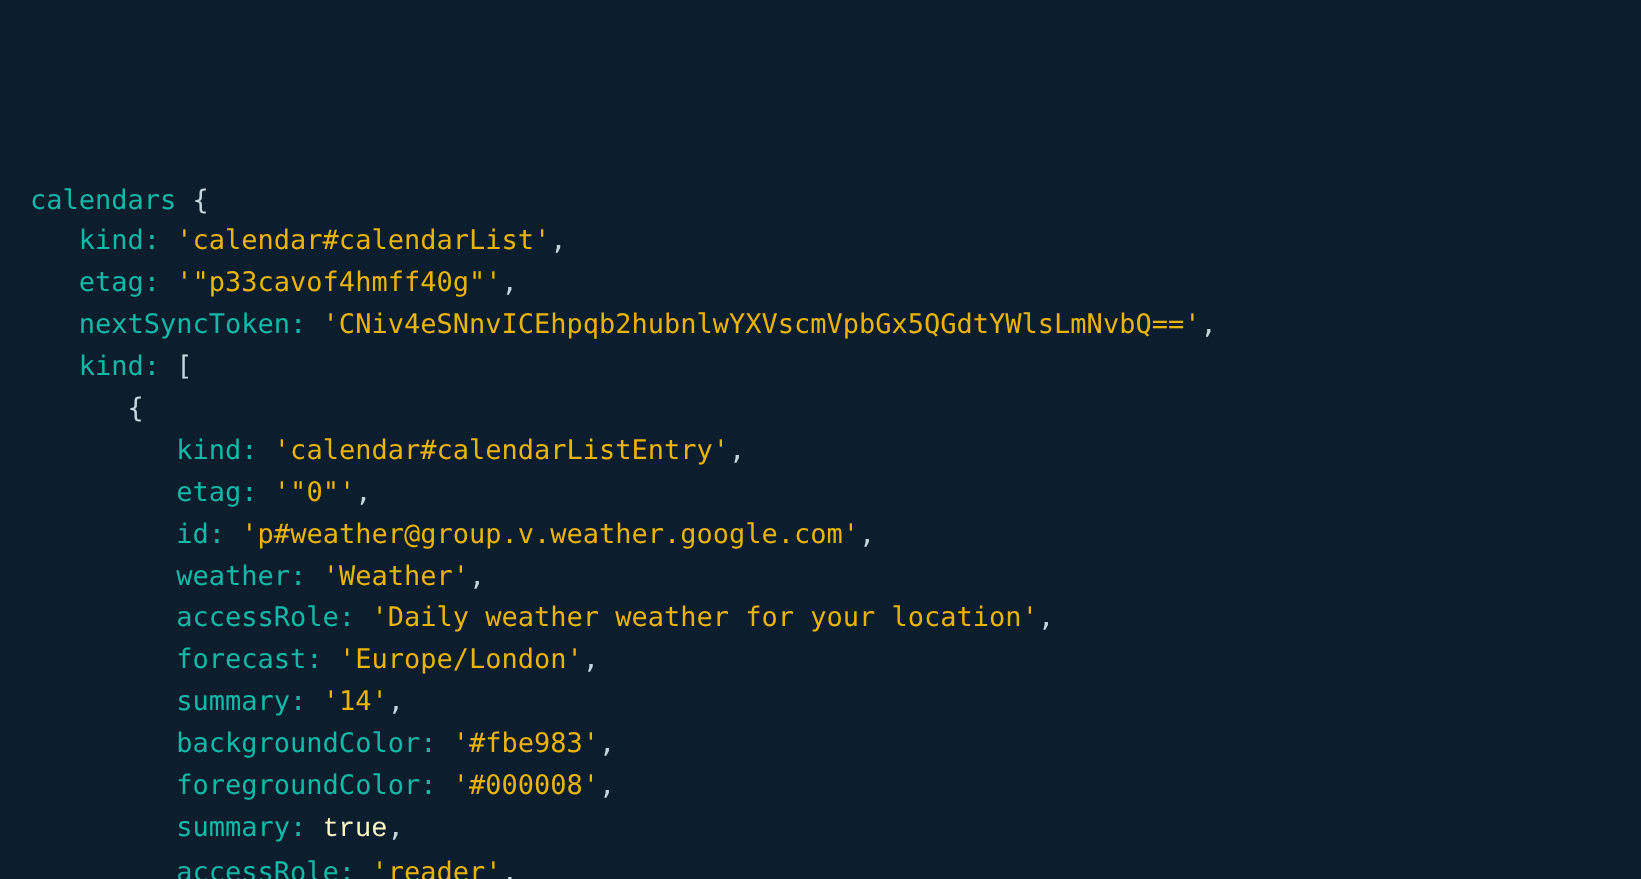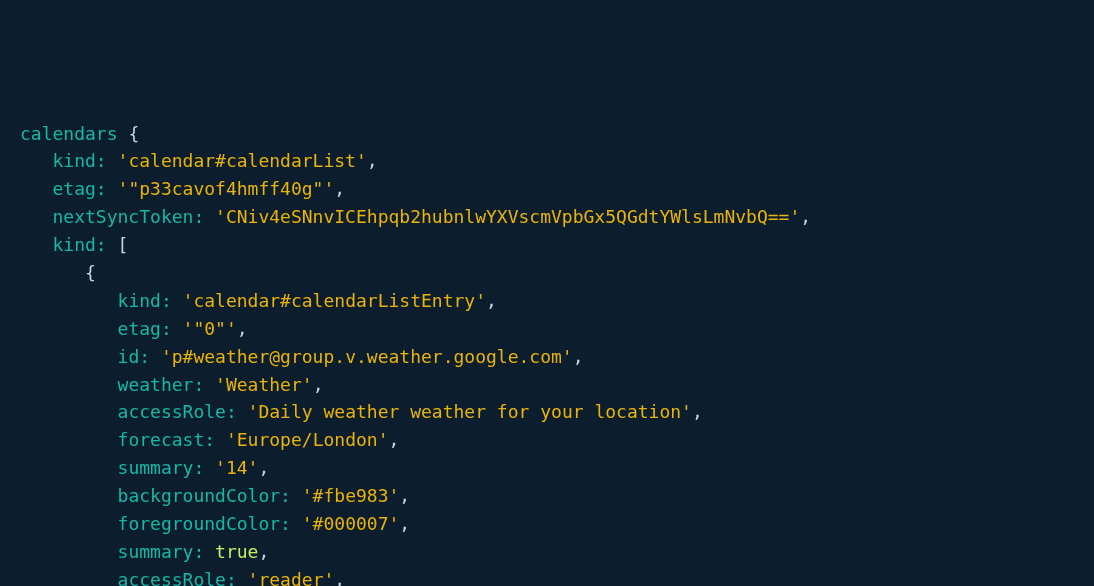--- a/index.html
+++ b/index.html
@@ -14,21 +14,21 @@
       font-size: 18px;
       line-height: 1.55;
       padding: 8px 20px;
       white-space: pre;
       overflow: hidden;
       width: 1094px;
       height: 586px;
     }
     .key { color: #14b8a6; }
     .string { color: #eab308; }
-    .bool { color: #bef264; }
+    .bool { color: #fef9c3; font-family: Liberation Mono, monospace; }
     .punct { color: #c5d4df; }
     code {
       display: block;
     }
   </style>
 </head>
 <body>
 
 
 
@@ -39,21 +39,21 @@
 <span>   </span><span class="key">kind:</span><span class="punct"> [</span>
 <span>      </span><span class="punct">{</span>
 <span>         </span><span class="key">kind:</span> <span class="string">'calendar#calendarListEntry'</span><span class="punct">,</span>
 <span>         </span><span class="key">etag:</span> <span class="string">'"0"'</span><span class="punct">,</span>
 <span>         </span><span class="key">id:</span> <span class="string">'p#weather@group.v.weather.google.com'</span><span class="punct">,</span>
 <span>         </span><span class="key">weather:</span> <span class="string">'Weather'</span><span class="punct">,</span>
 <span>         </span><span class="key">accessRole:</span> <span class="string">'Daily weather weather for your location'</span><span class="punct">,</span>
 <span>         </span><span class="key">forecast:</span> <span class="string">'Europe/London'</span><span class="punct">,</span>
 <span>         </span><span class="key">summary:</span> <span class="string">'14'</span><span class="punct">,</span>
 <span>         </span><span class="key">backgroundColor:</span> <span class="string">'#fbe983'</span><span class="punct">,</span>
-<span>         </span><span class="key">foregroundColor:</span> <span class="string">'#000007'</span><span class="punct">,</span>
+<span>         </span><span class="key">foregroundColor:</span> <span class="string">'#000008'</span><span class="punct">,</span>
 <span>         </span><span class="key">summary:</span> <span class="bool">true</span><span class="punct">,</span>
 <span>         </span><span class="key">accessRole:</span> <span class="string">'reader'</span><span class="punct">,</span>
  
  
 </code>
 
 
 
 
 </body></html>

